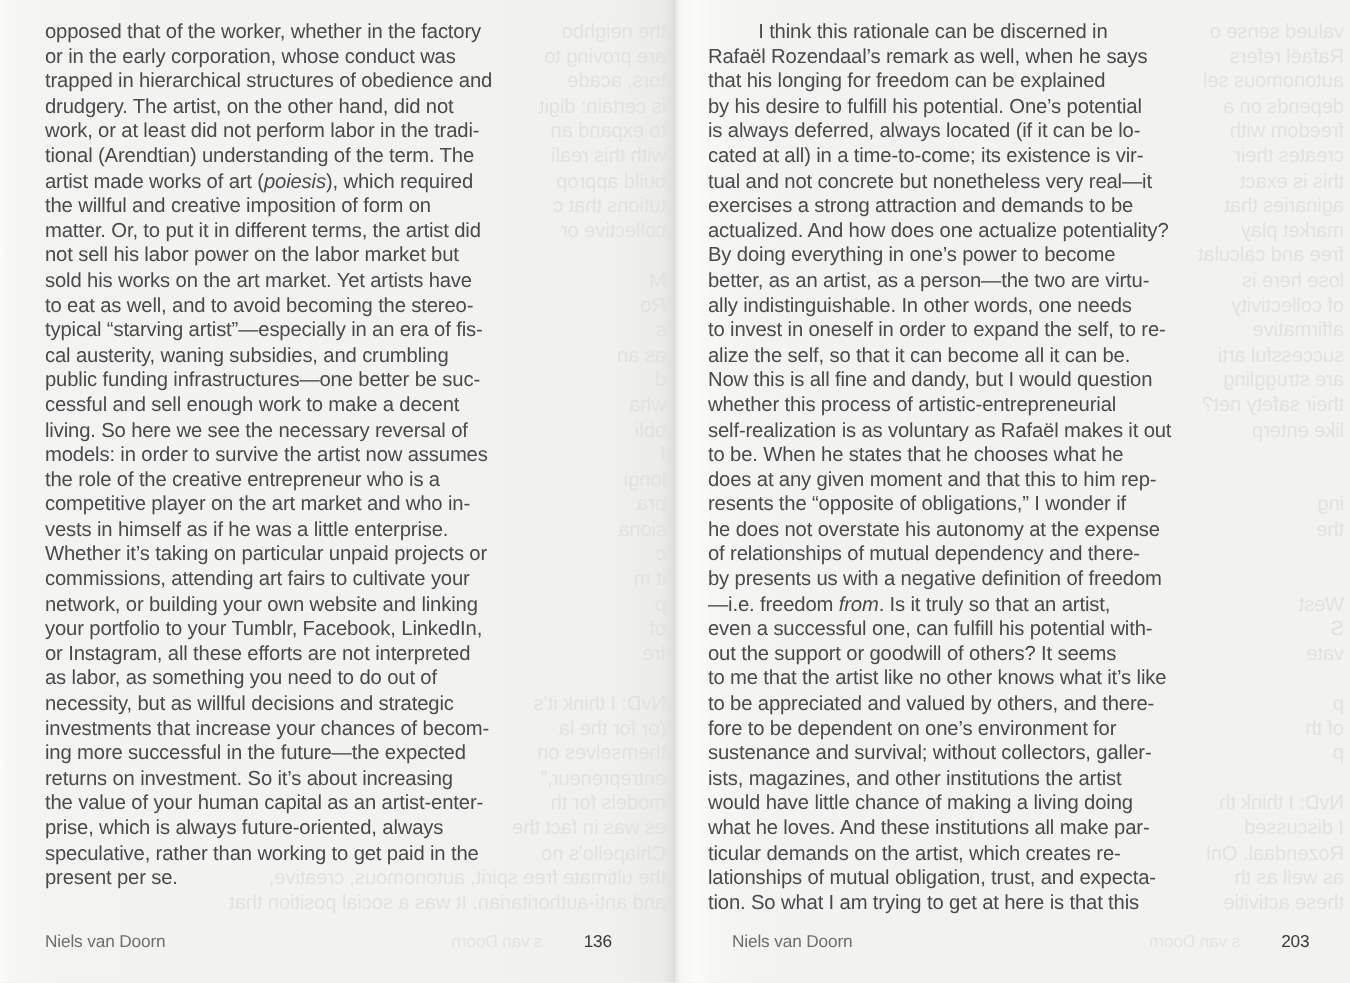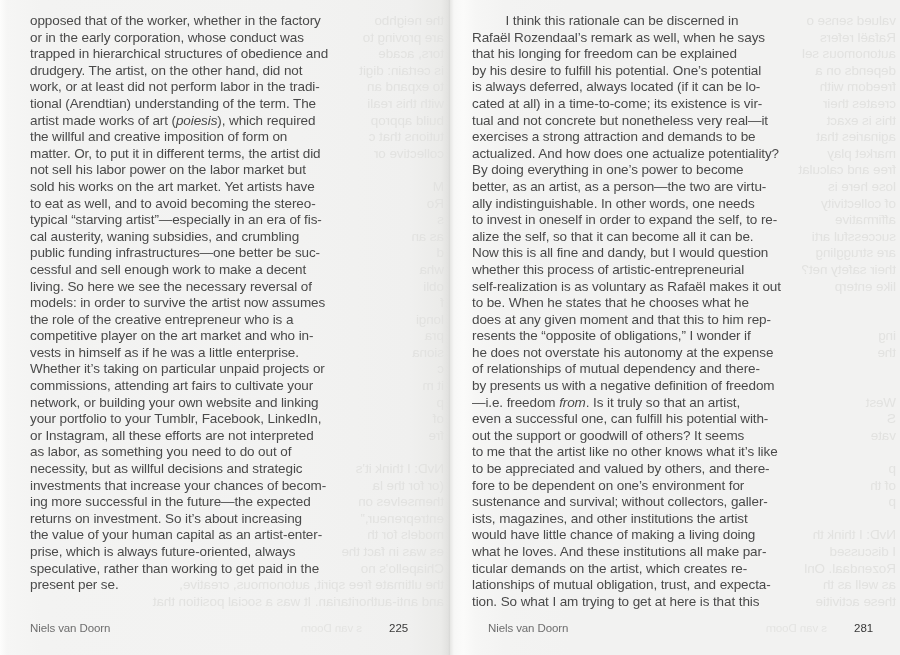--- a/index.html
+++ b/index.html
@@ -129,21 +129,21 @@
 entrepreneur,”
 models for th
 es was in fact the
 Chiapello’s no
 the ultimate free spirit, autonomous, creative,
 and anti-authoritarian. It was a social position that</div>
     <div class="body-text">opposed that of the worker, whether in the factory<br>or in the early corporation, whose conduct was<br>trapped in hierarchical structures of obedience and<br>drudgery. The artist, on the other hand, did not<br>work, or at least did not perform labor in the tradi-<br>tional (Arendtian) understanding of the term. The<br>artist made works of art (<em>poiesis</em>), which required<br>the willful and creative imposition of form on<br>matter. Or, to put it in different terms, the artist did<br>not sell his labor power on the labor market but<br>sold his works on the art market. Yet artists have<br>to eat as well, and to avoid becoming the stereo-<br>typical “starving artist”—especially in an era of fis-<br>cal austerity, waning subsidies, and crumbling<br>public funding infrastructures—one better be suc-<br>cessful and sell enough work to make a decent<br>living. So here we see the necessary reversal of<br>models: in order to survive the artist now assumes<br>the role of the creative entrepreneur who is a<br>competitive player on the art market and who in-<br>vests in himself as if he was a little enterprise.<br>Whether it’s taking on particular unpaid projects or<br>commissions, attending art fairs to cultivate your<br>network, or building your own website and linking<br>your portfolio to your Tumblr, Facebook, LinkedIn,<br>or Instagram, all these efforts are not interpreted<br>as labor, as something you need to do out of<br>necessity, but as willful decisions and strategic<br>investments that increase your chances of becom-<br>ing more successful in the future—the expected<br>returns on investment. So it’s about increasing<br>the value of your human capital as an artist-enter-<br>prise, which is always future-oriented, always<br>speculative, rather than working to get paid in the<br>present per se.</div>
     <div class="footer">
       <span class="author">Niels van Doorn</span>
       <span class="footer-bleed">s van Doorn</span>
-      <span class="pagenum">225</span>
+      <span class="pagenum">136</span>
     </div>
   </div>
 
   <div class="page right">
     <div class="bleed-text">valued sense o
 Rafaël refers
 autonomous sel
 depends on a
 freedom with
 creates their
@@ -174,17 +174,17 @@
 
 NvD: I think th
 I discussed
 Rozendaal. Onl
 as well as th
 these activitie</div>
     <div class="body-text">   I think this rationale can be discerned in<br>Rafaël Rozendaal’s remark as well, when he says<br>that his longing for freedom can be explained<br>by his desire to fulfill his potential. One’s potential<br>is always deferred, always located (if it can be lo-<br>cated at all) in a time-to-come; its existence is vir-<br>tual and not concrete but nonetheless very real—it<br>exercises a strong attraction and demands to be<br>actualized. And how does one actualize potentiality?<br>By doing everything in one’s power to become<br>better, as an artist, as a person—the two are virtu-<br>ally indistinguishable. In other words, one needs<br>to invest in oneself in order to expand the self, to re-<br>alize the self, so that it can become all it can be.<br>Now this is all fine and dandy, but I would question<br>whether this process of artistic-entrepreneurial<br>self-realization is as voluntary as Rafaël makes it out<br>to be. When he states that he chooses what he<br>does at any given moment and that this to him rep-<br>resents the “opposite of obligations,” I wonder if<br>he does not overstate his autonomy at the expense<br>of relationships of mutual dependency and there-<br>by presents us with a negative definition of freedom<br>—i.e. freedom <em>from</em>. Is it truly so that an artist,<br>even a successful one, can fulfill his potential with-<br>out the support or goodwill of others? It seems<br>to me that the artist like no other knows what it’s like<br>to be appreciated and valued by others, and there-<br>fore to be dependent on one’s environment for<br>sustenance and survival; without collectors, galler-<br>ists, magazines, and other institutions the artist<br>would have little chance of making a living doing<br>what he loves. And these institutions all make par-<br>ticular demands on the artist, which creates re-<br>lationships of mutual obligation, trust, and expecta-<br>tion. So what I am trying to get at here is that this</div>
     <div class="footer">
       <span class="author">Niels van Doorn</span>
       <span class="footer-bleed">s van Doorn</span>
-      <span class="pagenum">281</span>
+      <span class="pagenum">203</span>
     </div>
   </div>
 
 </div>
 
 </body></html>

